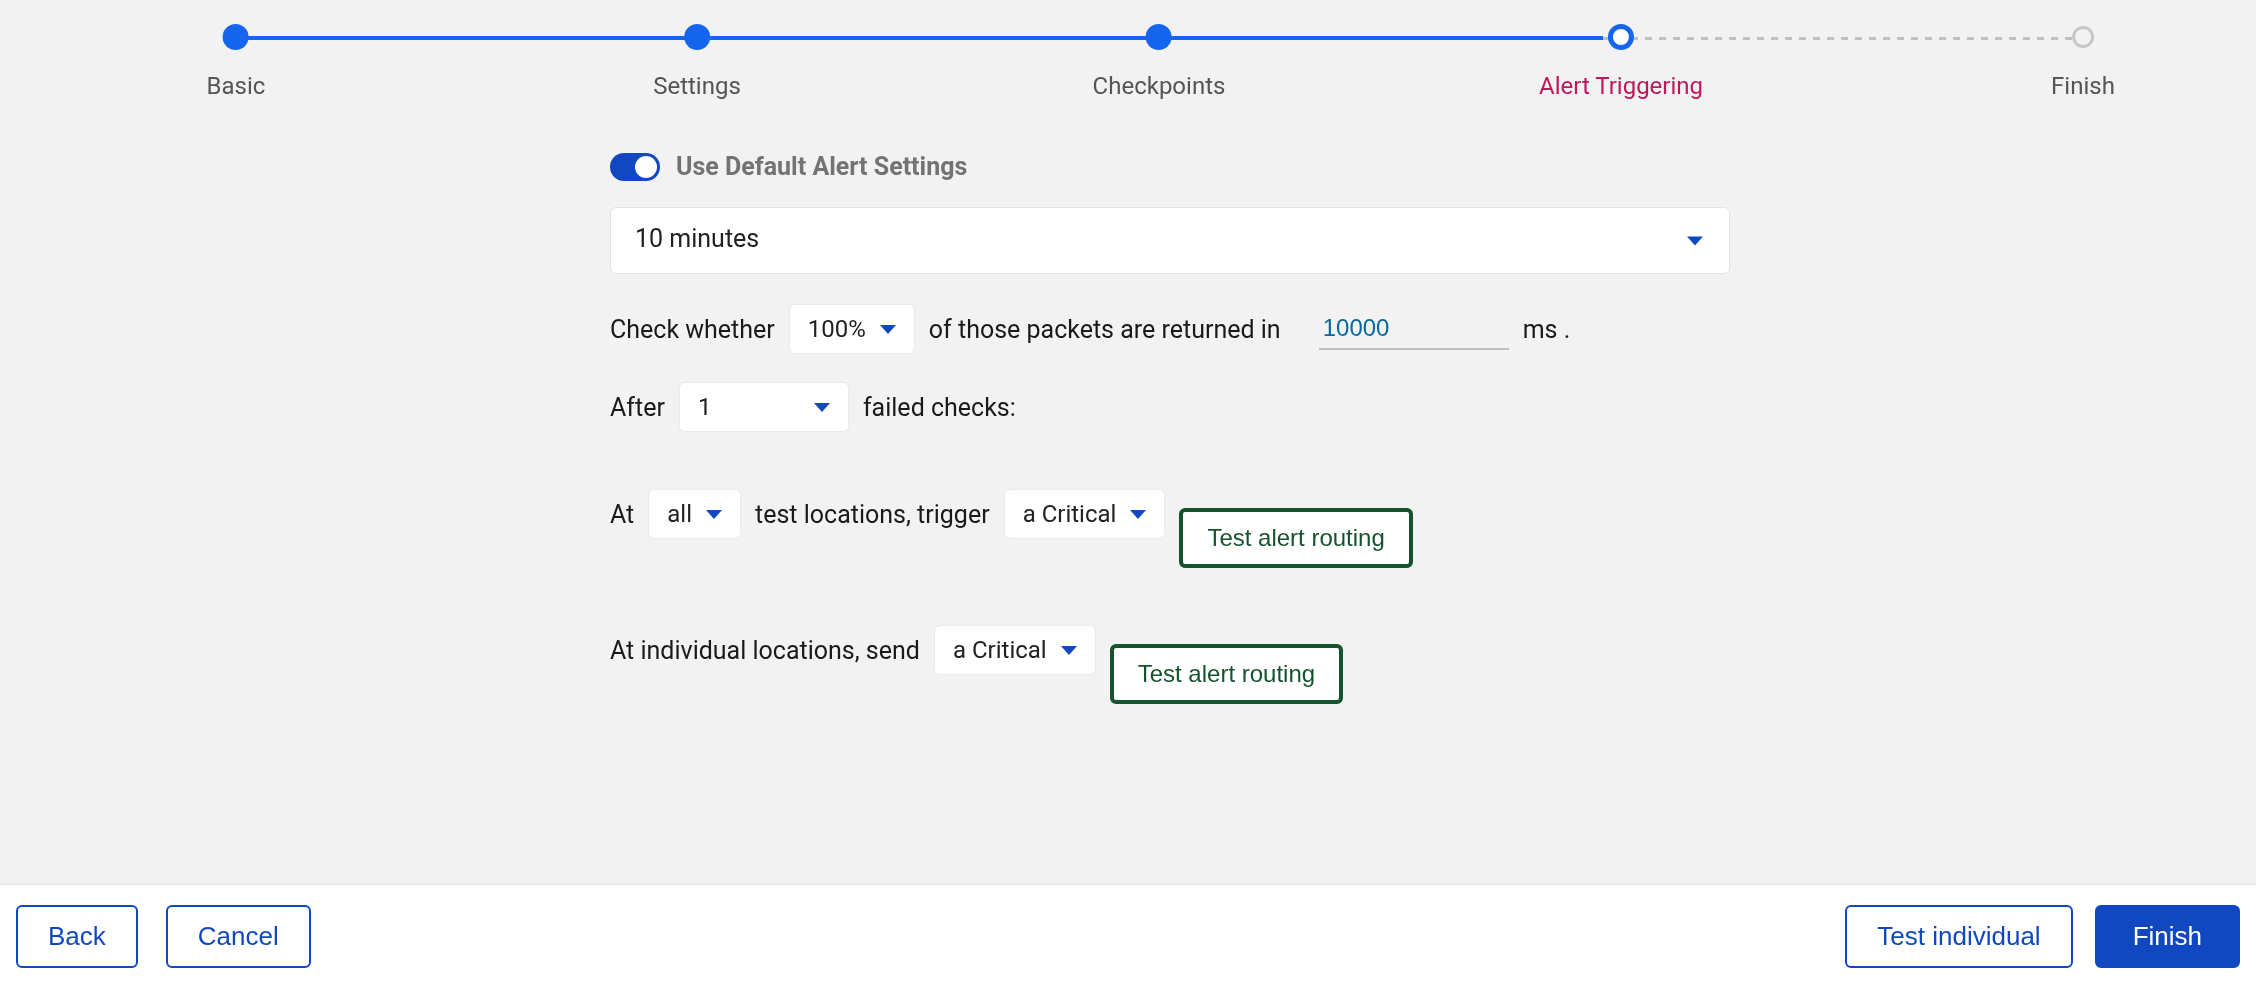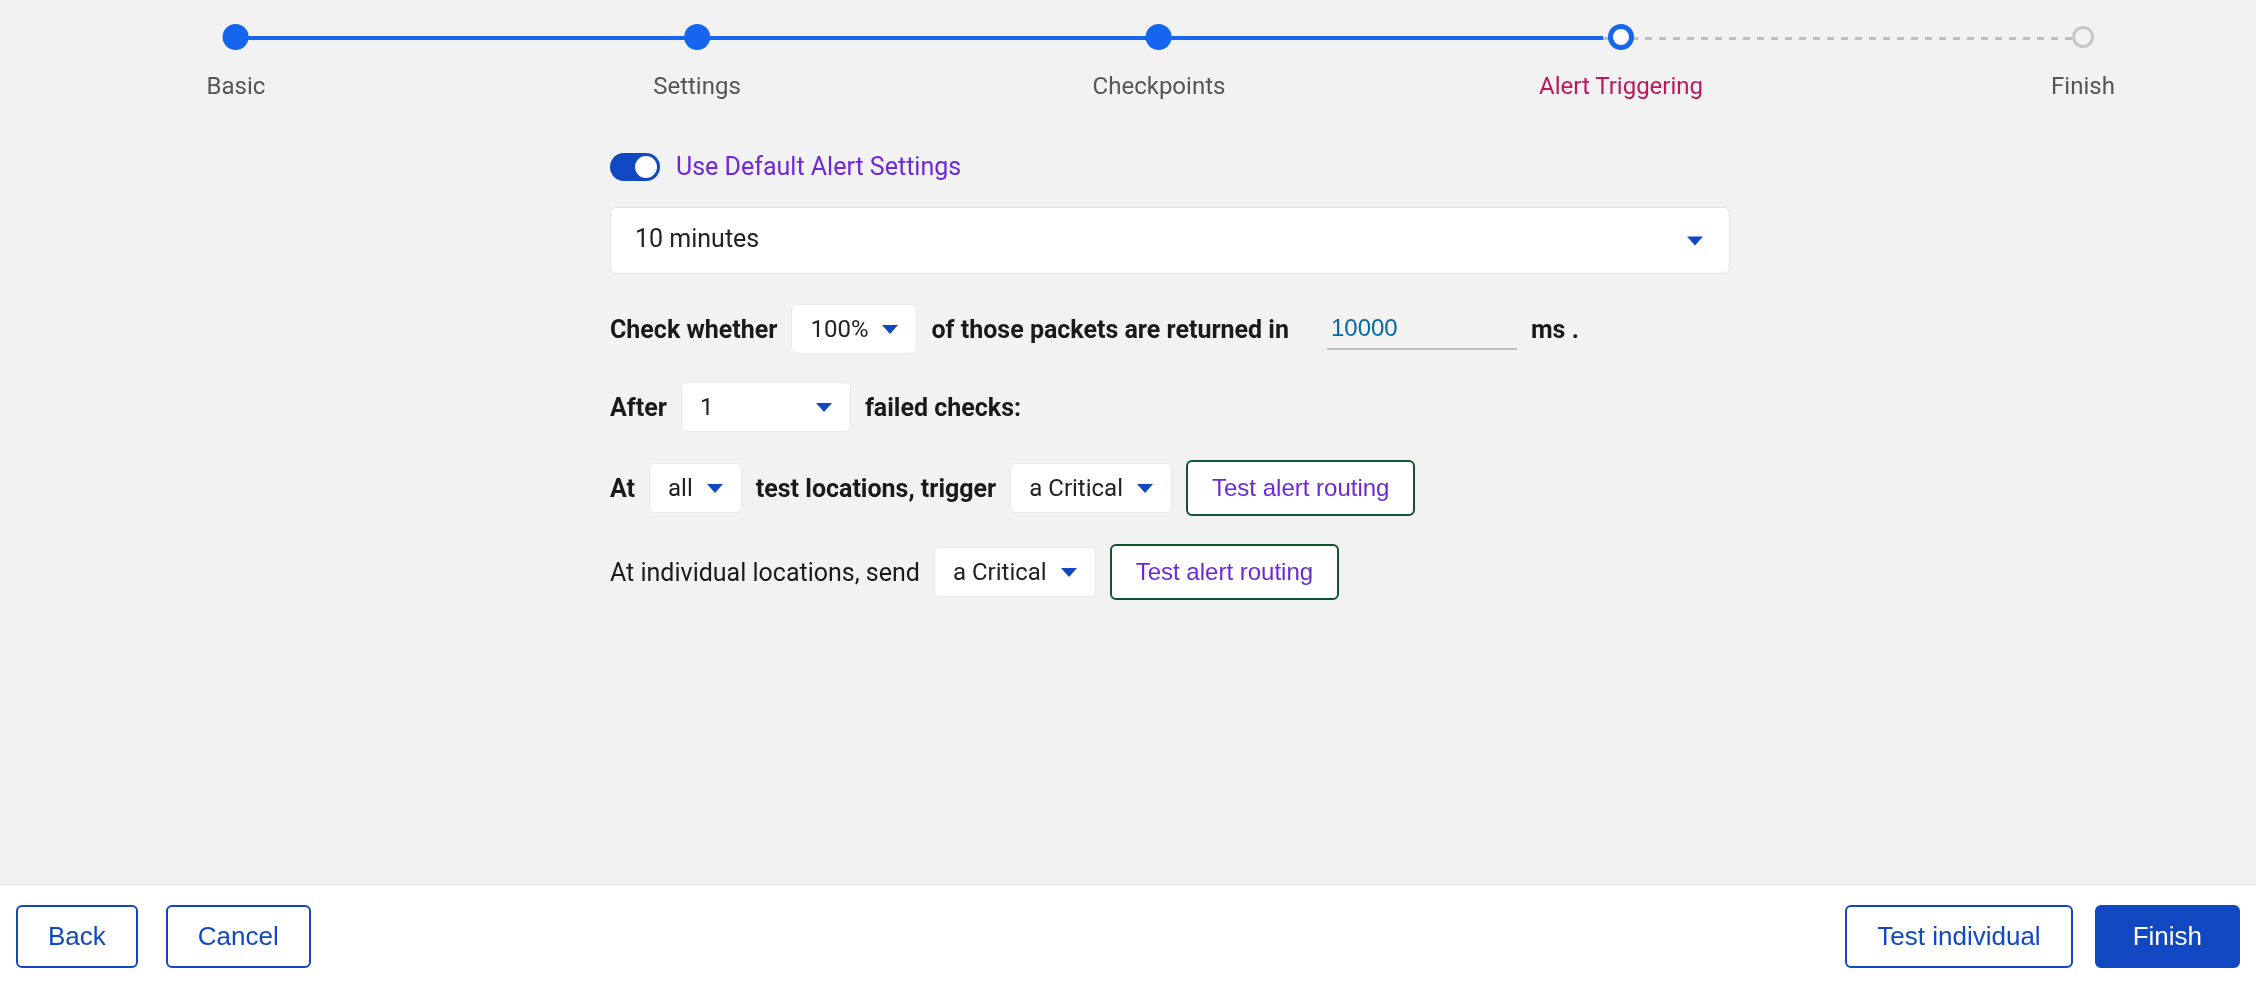--- a/index.html
+++ b/index.html
@@ -107,21 +107,22 @@
     position: absolute;
     right: 3px;
     top: 3px;
     width: 22px;
     height: 22px;
     background: #fff;
     border-radius: 50%;
   }
   .toggle-label {
     font-size: 25px;
-    color: #6d28d9;
+    color: #737373;
+    font-weight: bold;
   }
 
   .select-card {
     background: #fff;
     border: 1px solid #e3e3e3;
     border-radius: 6px;
     padding: 16px 24px 20px 24px;
     margin-bottom: 30px;
     position: relative;
     cursor: pointer;
@@ -144,21 +145,21 @@
 
   .form-line {
     display: flex;
     align-items: center;
     gap: 14px;
     margin-bottom: 28px;
     font-size: 25px;
     color: #1a1a1a;
   }
   .form-line .txt {
-    font-weight: 700;
+    font-weight: 400;
     white-space: nowrap;
   }
   .form-line .txt-regular {
     font-weight: 400;
     white-space: nowrap;
   }
 
   .mini-select {
     background: #fff;
     border: 1px solid #eaeaea;
@@ -192,26 +193,27 @@
     font-size: 24px;
     padding: 6px 4px;
     width: 190px;
     outline: none;
     color: #0369a1;
     margin-left: 24px;
   }
 
   .btn-outline {
     background: #fff;
-    border: 2px solid #14532d;
-    color: #6d28d9;
+    border: 4px solid #14532d;
+    color: #14532d;
     font-size: 24px;
     padding: 14px 26px;
     border-radius: 6px;
     cursor: pointer;
+    margin-top: 48px;
   }
   .btn-outline.small {
     padding: 12px 24px;
   }
 
   
   .footer {
     position: absolute;
     left: 0;
     right: 0;

